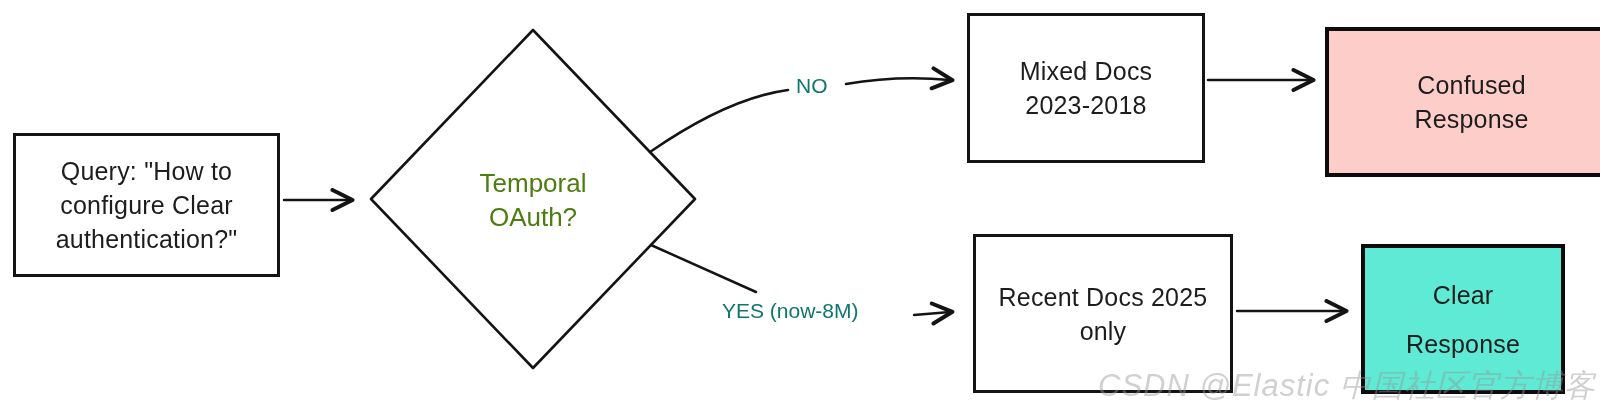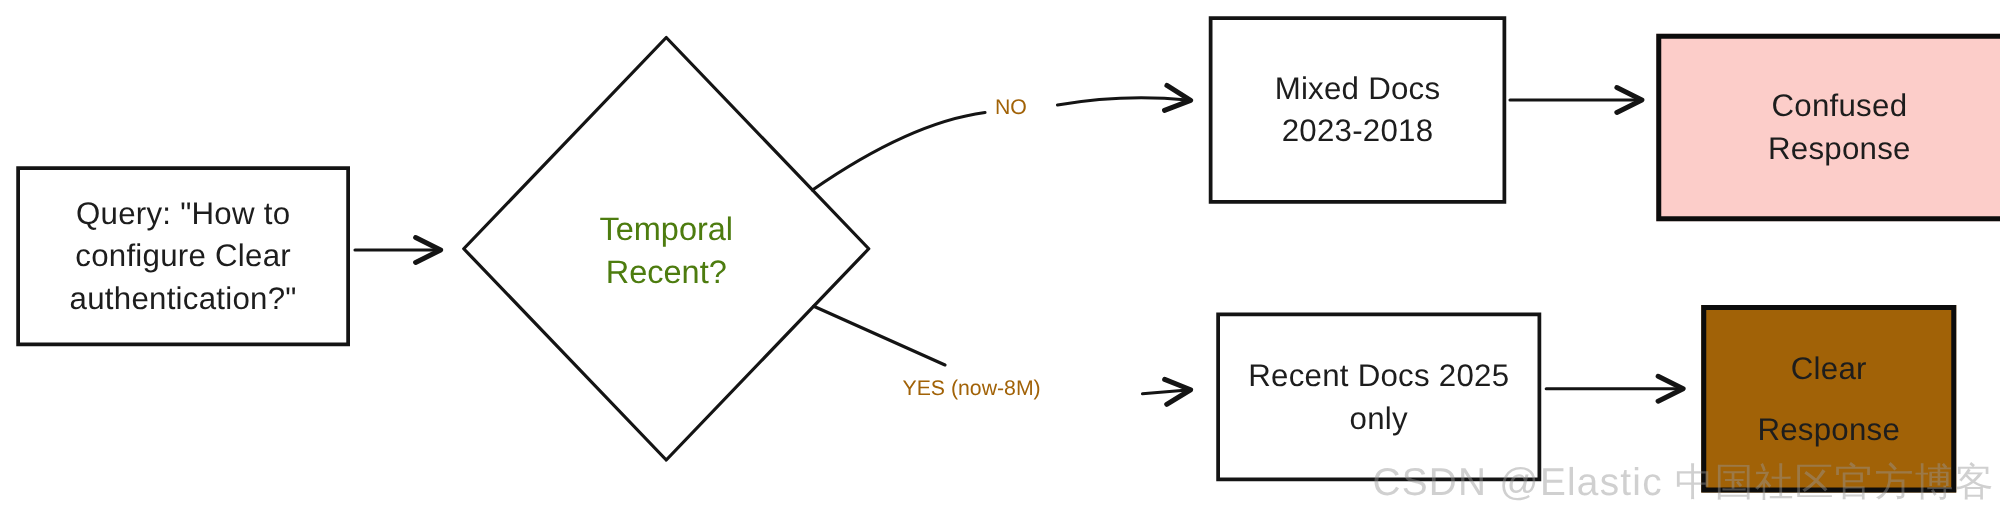--- a/index.html
+++ b/index.html
@@ -32,48 +32,49 @@
     text-align: center;
     color: #1d1d1d;
     font-size: 25px;
     line-height: 34px;
     letter-spacing: 0.2px;
   }
   .node.thick { border-width: 4px; border-color: #0c0c0c; }
   .query-box   { left: 13px;  top: 133px; width: 267px; height: 144px; }
   .mixed-box   { left: 967px; top: 13px;  width: 238px; height: 150px; }
   .confused-box{ left: 1325px;top: 27px;  width: 293px; height: 150px; }
-  .recent-box  { left: 973px; top: 250px; width: 260px; height: 135px; }
+  .recent-box  { left: 973px; top: 234px; width: 260px; height: 159px; }
   .clear-box   { left: 1361px;top: 244px; width: 204px; height: 150px; }
   .diamond-label {
     position: absolute;
     left: 433px; top: 166px; width: 200px;
     text-align: center;
     color: #4d7c0f;
     font-size: 26px;
     line-height: 34px;
   }
   .edge-label {
     position: absolute;
-    color: #a16207;
-    font-size: 17px;
+    color: #0f766e;
+    font-size: 21px;
     line-height: 30px;
     white-space: nowrap;
   }
   .no-label  { left: 796px; top: 71px; }
   .yes-label { left: 722px; top: 296px; }
   .watermark {
     position: absolute;
     left: 1098px;
     top: 365px;
     font-size: 31px;
     letter-spacing: 1px;
     color: rgba(150, 150, 150, 0.45);
     white-space: nowrap;
     pointer-events: none;
+    font-style: italic;
   }
 </style>
 </head>
 <body>
 
 <div class="canvas">
 
   <svg class="svg-layer" viewBox="0 0 1600 414" xmlns="http://www.w3.org/2000/svg">
     <defs>
       <marker id="arrow" markerWidth="11" markerHeight="11" refX="8" refY="5" orient="auto" markerUnits="strokeWidth">
@@ -99,41 +100,41 @@
   </svg>
 
   <div class="node query-box">
     <span>Query: "How to</span>
     <span>configure Clear</span>
     <span>authentication?"</span>
   </div>
 
   <div class="diamond-label">
     <span>Temporal</span><br>
-    <span>Recent?</span>
+    <span>OAuth?</span>
   </div>
 
   <div class="edge-label no-label">NO</div>
   <div class="edge-label yes-label">YES (now-8M)</div>
 
   <div class="node mixed-box">
     <span>Mixed Docs</span>
     <span>2023-2018</span>
   </div>
 
   <div class="node thick confused-box" style="background: rgb(252, 205, 201);">
     <span>Confused</span>
     <span>Response</span>
   </div>
 
   <div class="node recent-box">
     <span>Recent Docs 2025</span>
     <span>only</span>
   </div>
 
-  <div class="node thick clear-box" style="background: #a16207; gap: 15px;">
+  <div class="node thick clear-box" style="background: #5eead4; gap: 15px;">
     <span>Clear</span>
     <span>Response</span>
   </div>
 
   <div class="watermark">CSDN @Elastic 中国社区官方博客</div>
 
 </div>
 
 </body></html>

